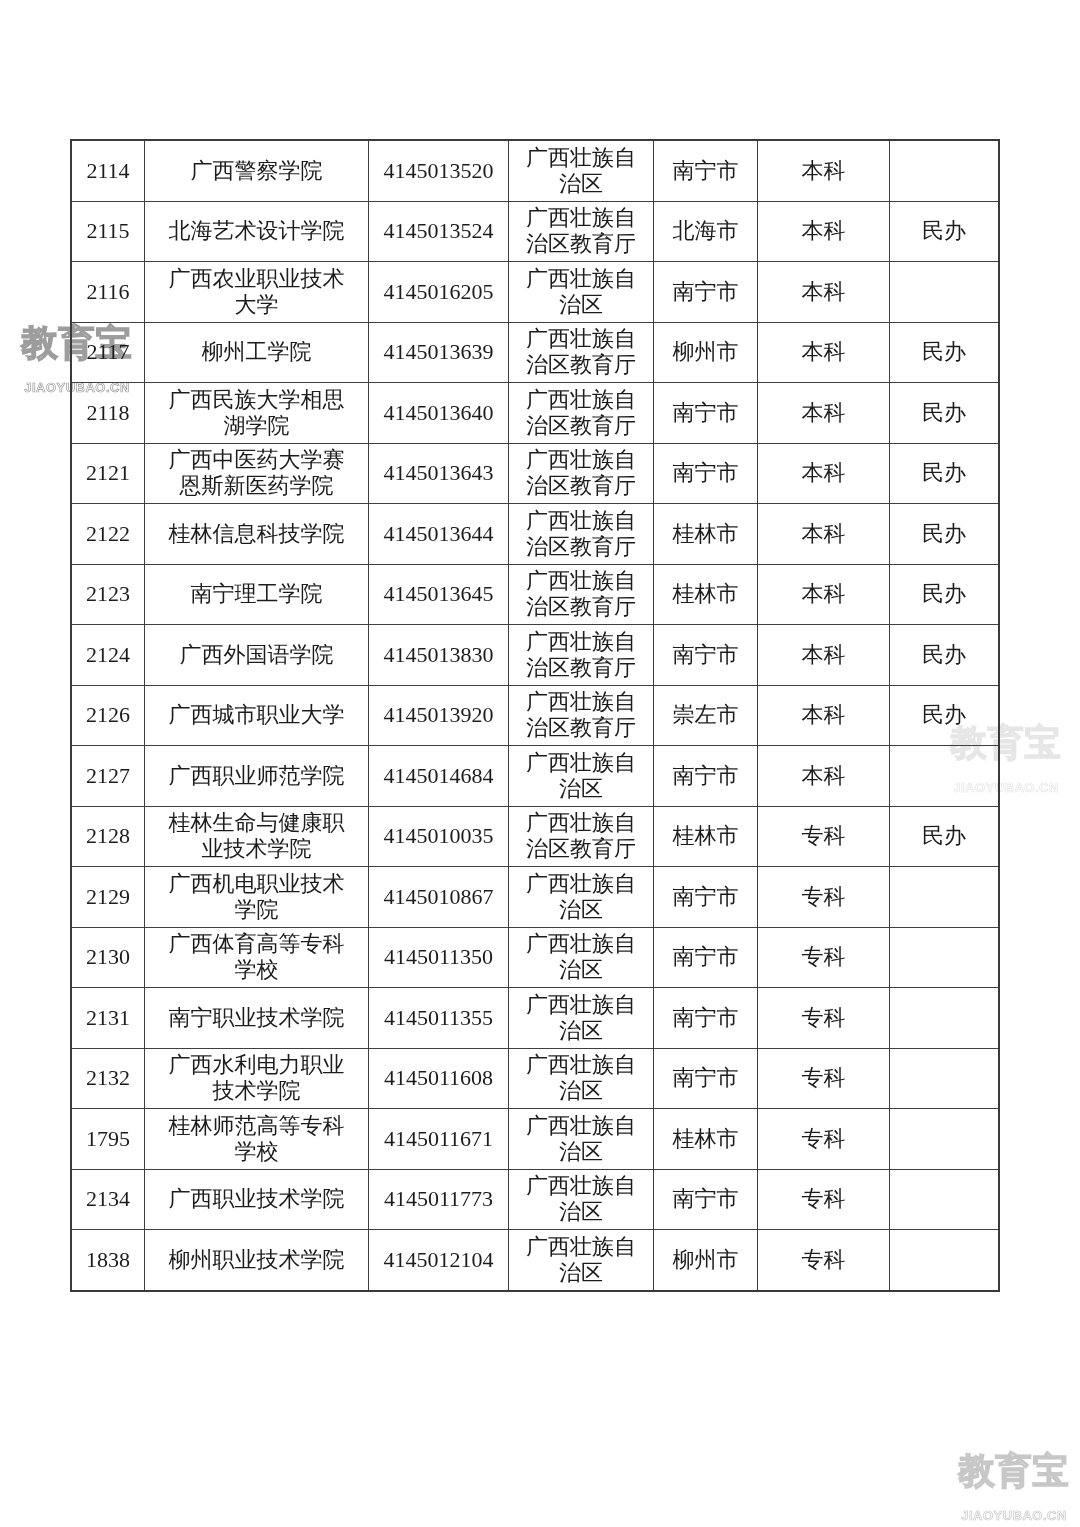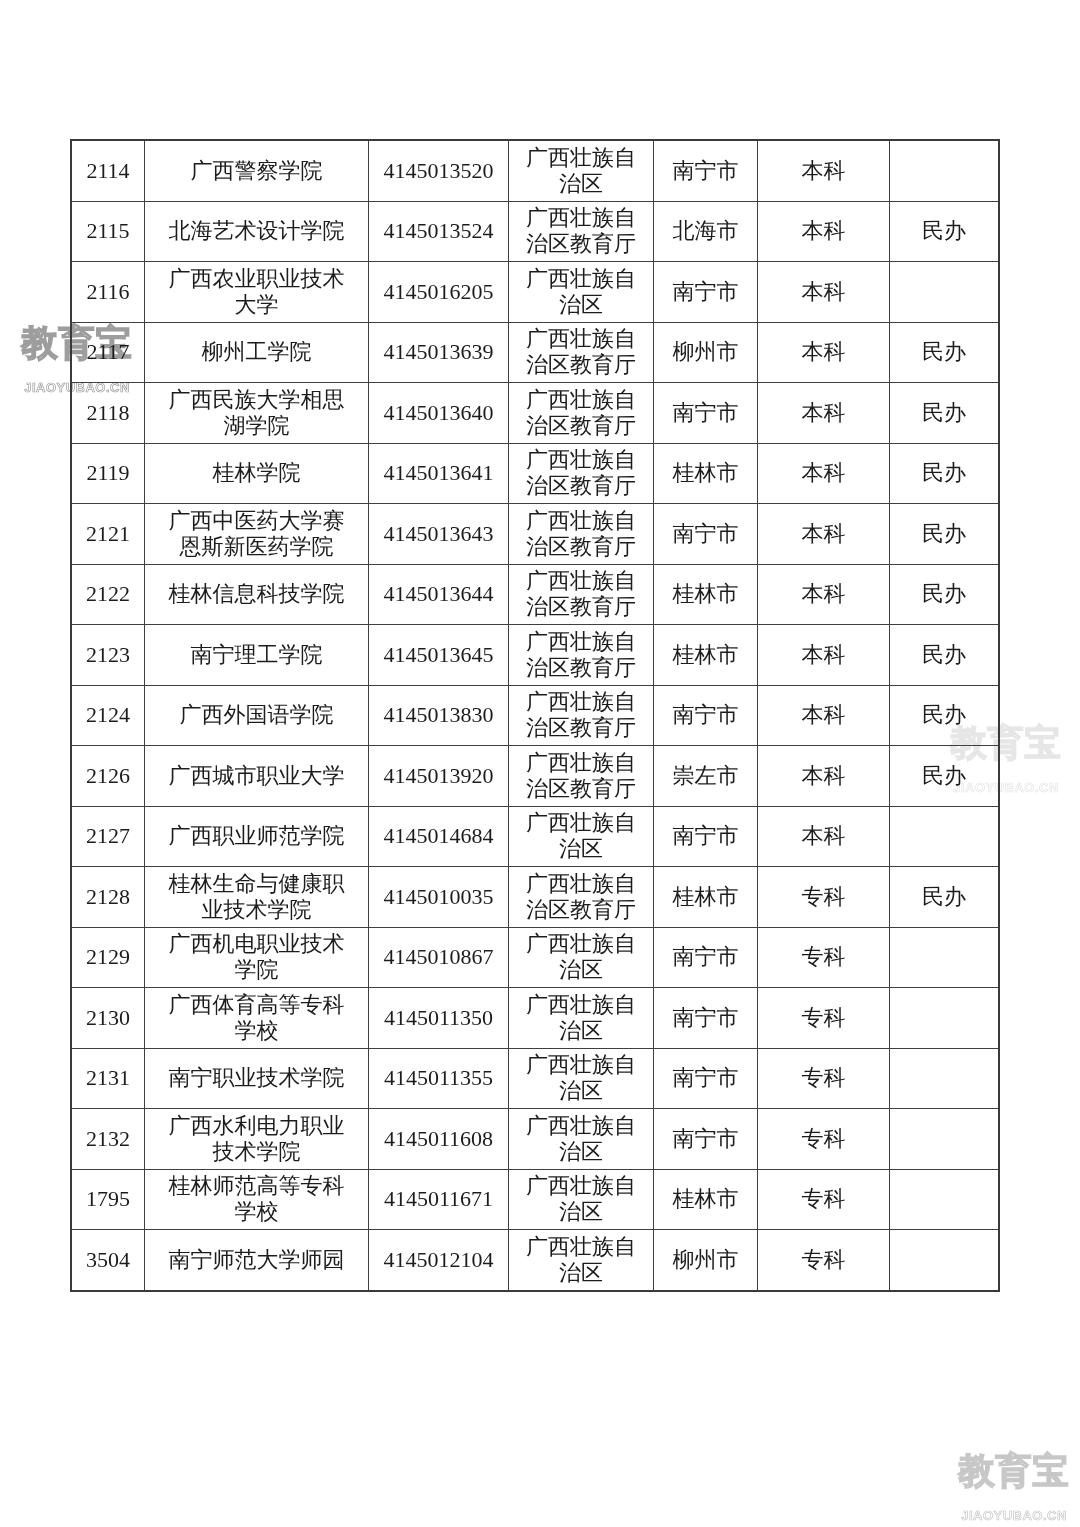--- a/index.html
+++ b/index.html
@@ -140,30 +140,20 @@
       <td class="c-name">广西民族大学相思
 湖学院</td>
       <td class="c-code">4145013640</td>
       <td class="c-authority">广西壮族自
 治区教育厅</td>
       <td class="c-city">南宁市</td>
       <td class="c-level">本科</td>
       <td class="c-own">民办</td>
     </tr>
         <tr>
-      <td class="c-id">2119</td>
-      <td class="c-name">桂林学院</td>
-      <td class="c-code">4145013641</td>
-      <td class="c-authority">广西壮族自
-治区教育厅</td>
-      <td class="c-city">桂林市</td>
-      <td class="c-level">本科</td>
-      <td class="c-own">民办</td>
-    </tr>
-        <tr>
       <td class="c-id">2121</td>
       <td class="c-name">广西中医药大学赛
 恩斯新医药学院</td>
       <td class="c-code">4145013643</td>
       <td class="c-authority">广西壮族自
 治区教育厅</td>
       <td class="c-city">南宁市</td>
       <td class="c-level">本科</td>
       <td class="c-own">民办</td>
     </tr>
@@ -276,22 +266,32 @@
       <td class="c-name">桂林师范高等专科
 学校</td>
       <td class="c-code">4145011671</td>
       <td class="c-authority">广西壮族自
 治区</td>
       <td class="c-city">桂林市</td>
       <td class="c-level">专科</td>
       <td class="c-own"></td>
     </tr>
         <tr>
-      <td class="c-id">3504</td>
-      <td class="c-name">南宁师范大学师园</td>
+      <td class="c-id">2134</td>
+      <td class="c-name">广西职业技术学院</td>
+      <td class="c-code">4145011773</td>
+      <td class="c-authority">广西壮族自
+治区</td>
+      <td class="c-city">南宁市</td>
+      <td class="c-level">专科</td>
+      <td class="c-own"></td>
+    </tr>
+        <tr>
+      <td class="c-id">1838</td>
+      <td class="c-name">柳州职业技术学院</td>
       <td class="c-code">4145012104</td>
       <td class="c-authority">广西壮族自
 治区</td>
       <td class="c-city">柳州市</td>
       <td class="c-level">专科</td>
       <td class="c-own"></td>
     </tr>
       </tbody>
   </table>
 

